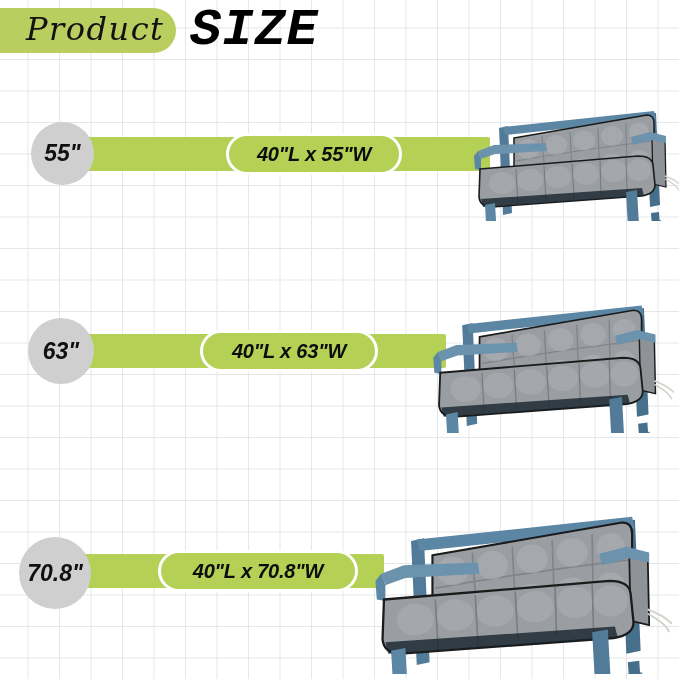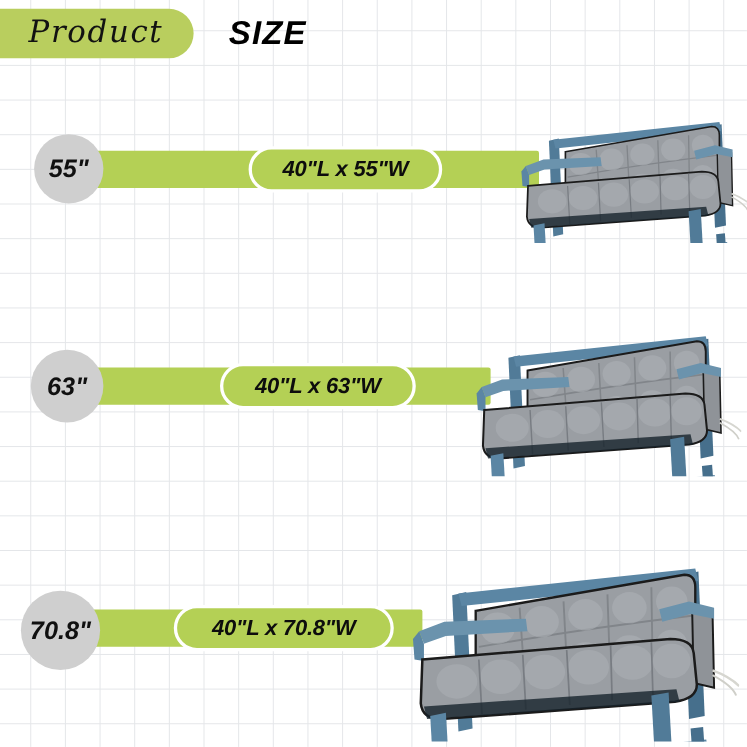--- a/index.html
+++ b/index.html
@@ -40,36 +40,36 @@
   }
   .header-script {
     position: absolute;
     left: 26px;
     top: 8px;
     width: 150px;
     height: 45px;
     line-height: 42px;
     font-family: "DejaVu Serif", serif;
     font-style: italic;
-    font-size: 28px;
+    font-size: 32px;
     font-weight: 400;
     color: #121212;
     letter-spacing: 1.5px;
     white-space: nowrap;
   }
   .header-size {
     position: absolute;
-    left: 208px;
+    left: 190px;
     top: 8px;
     height: 46px;
     line-height: 46px;
-    font-family: Liberation Sans, sans-serif;
+    font-family: Liberation Mono, monospace;
     font-style: italic;
     font-weight: bold;
-    font-size: 30px;
+    font-size: 52px;
     letter-spacing: 1px;
     color: #000000;
     white-space: nowrap;
   }
 
   
   .row { position: absolute; left: 0; }
 
   .bar {
     position: absolute;

